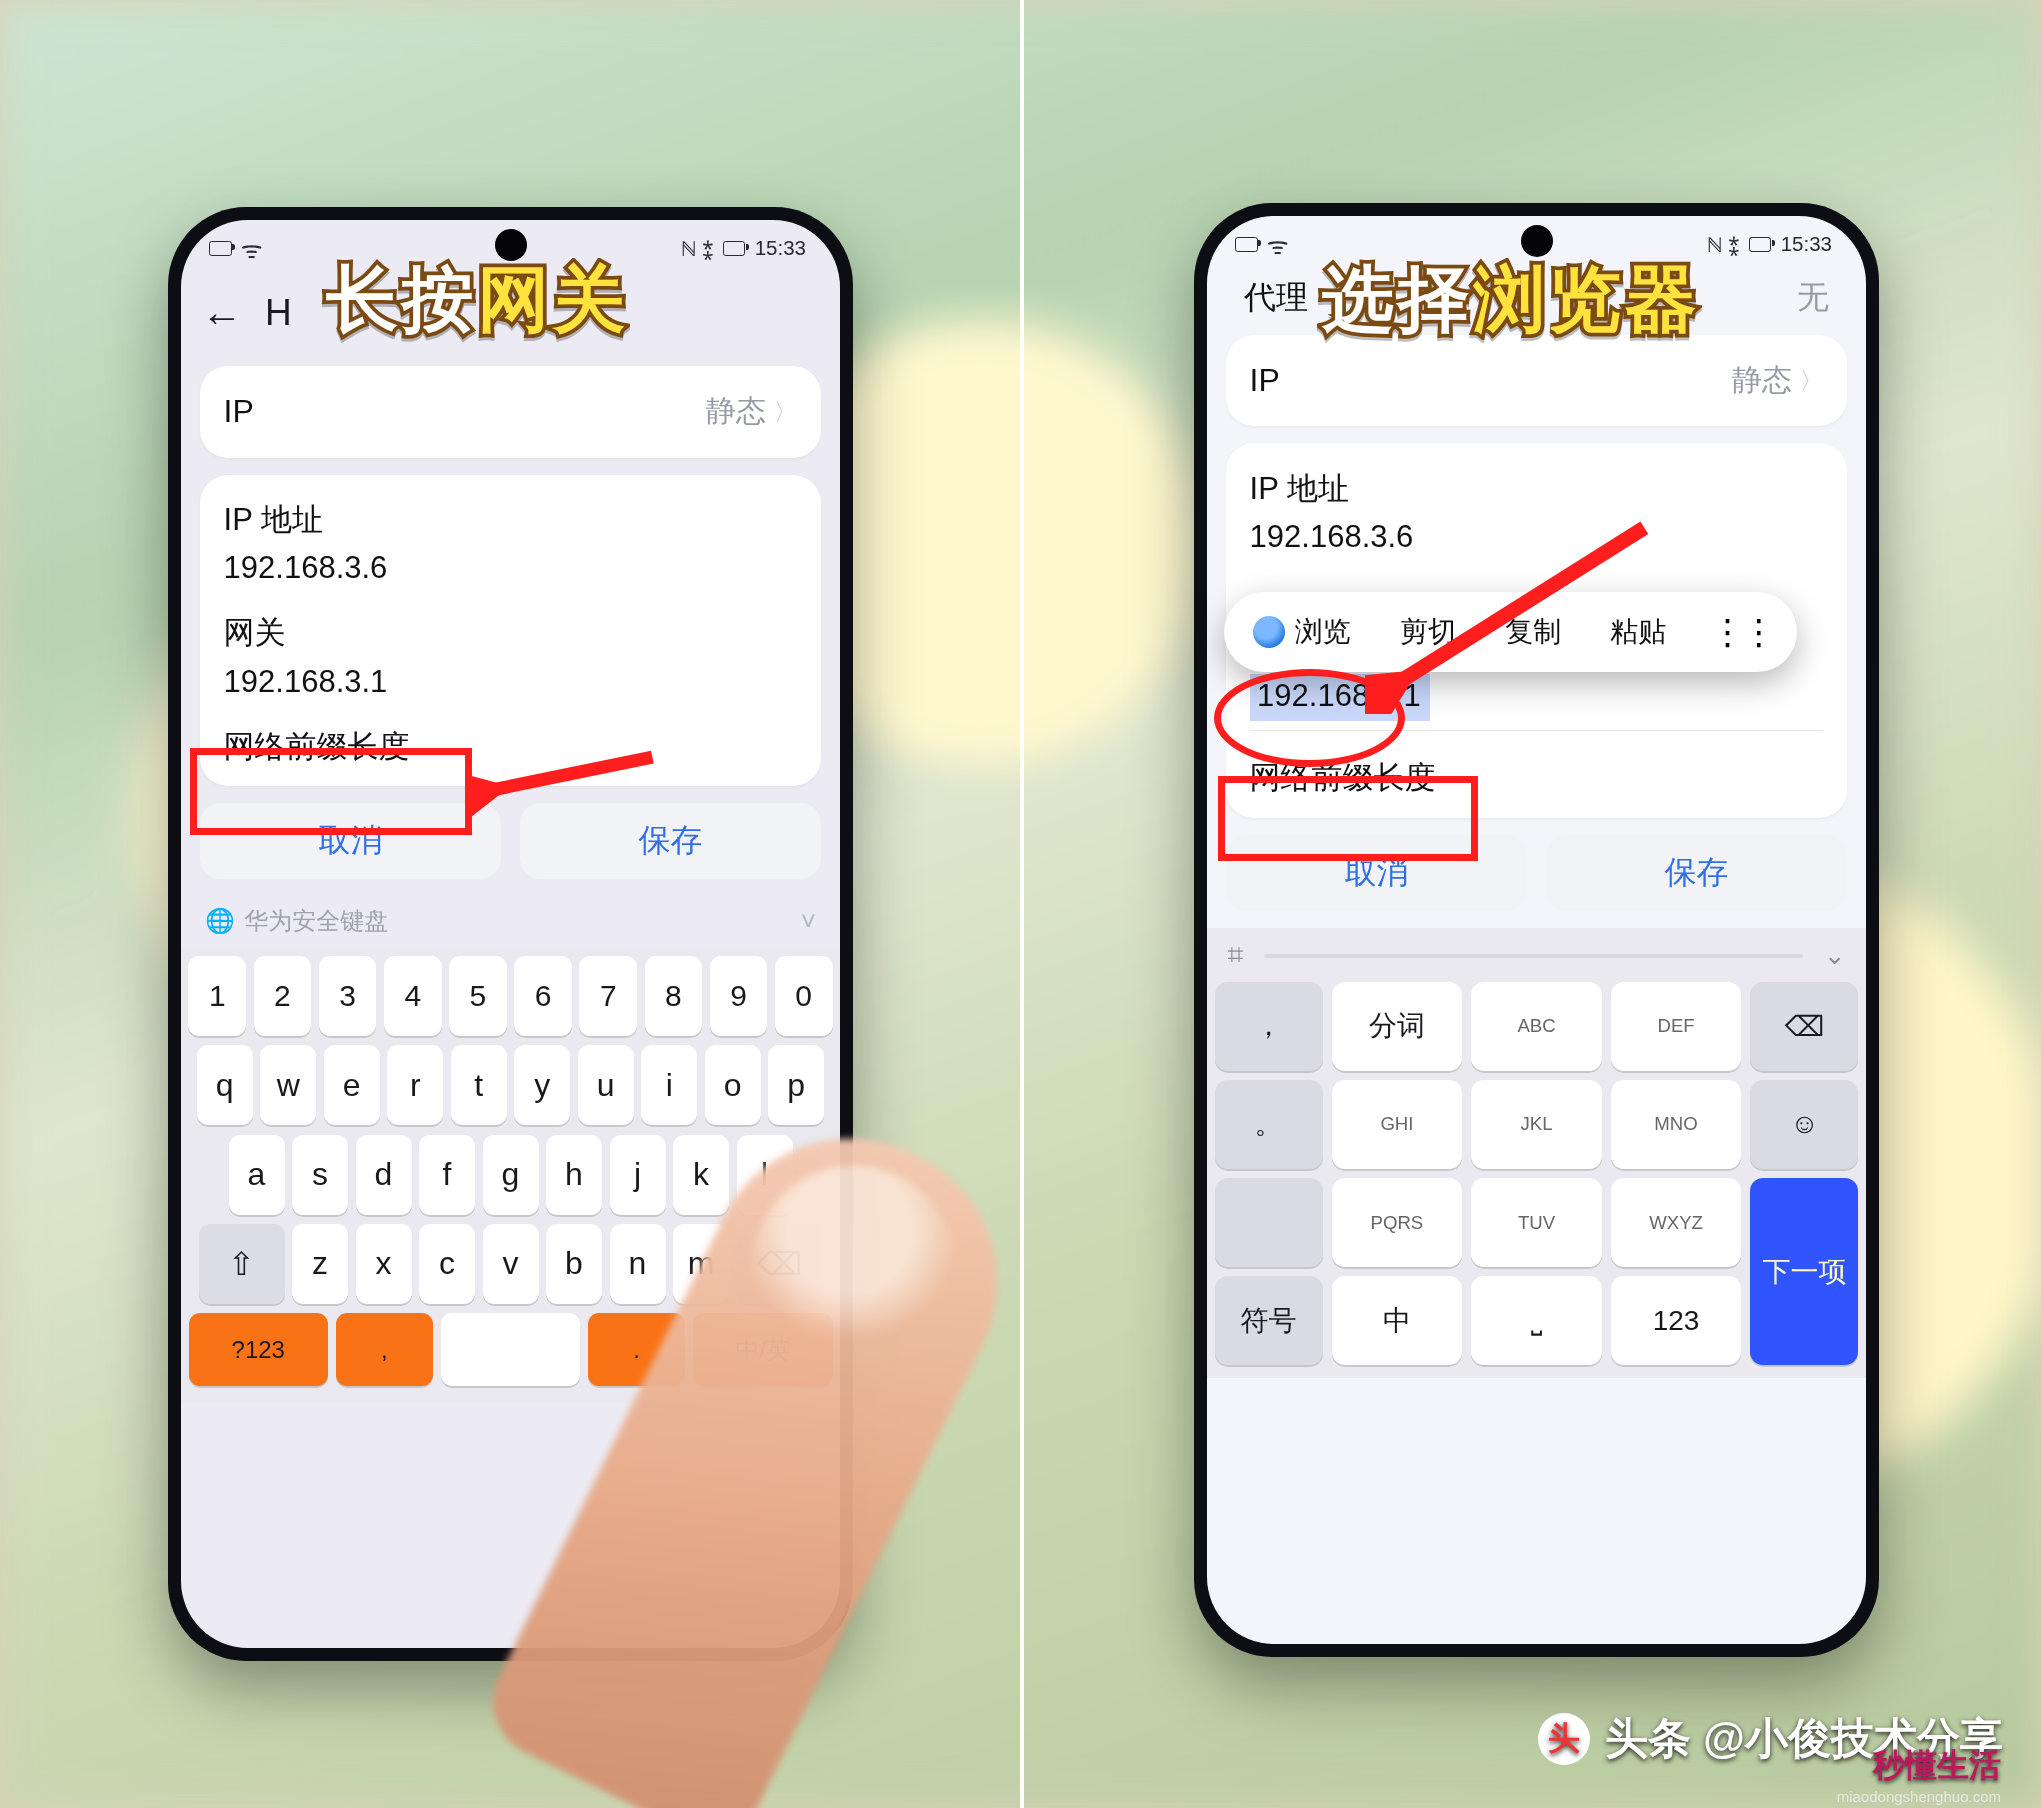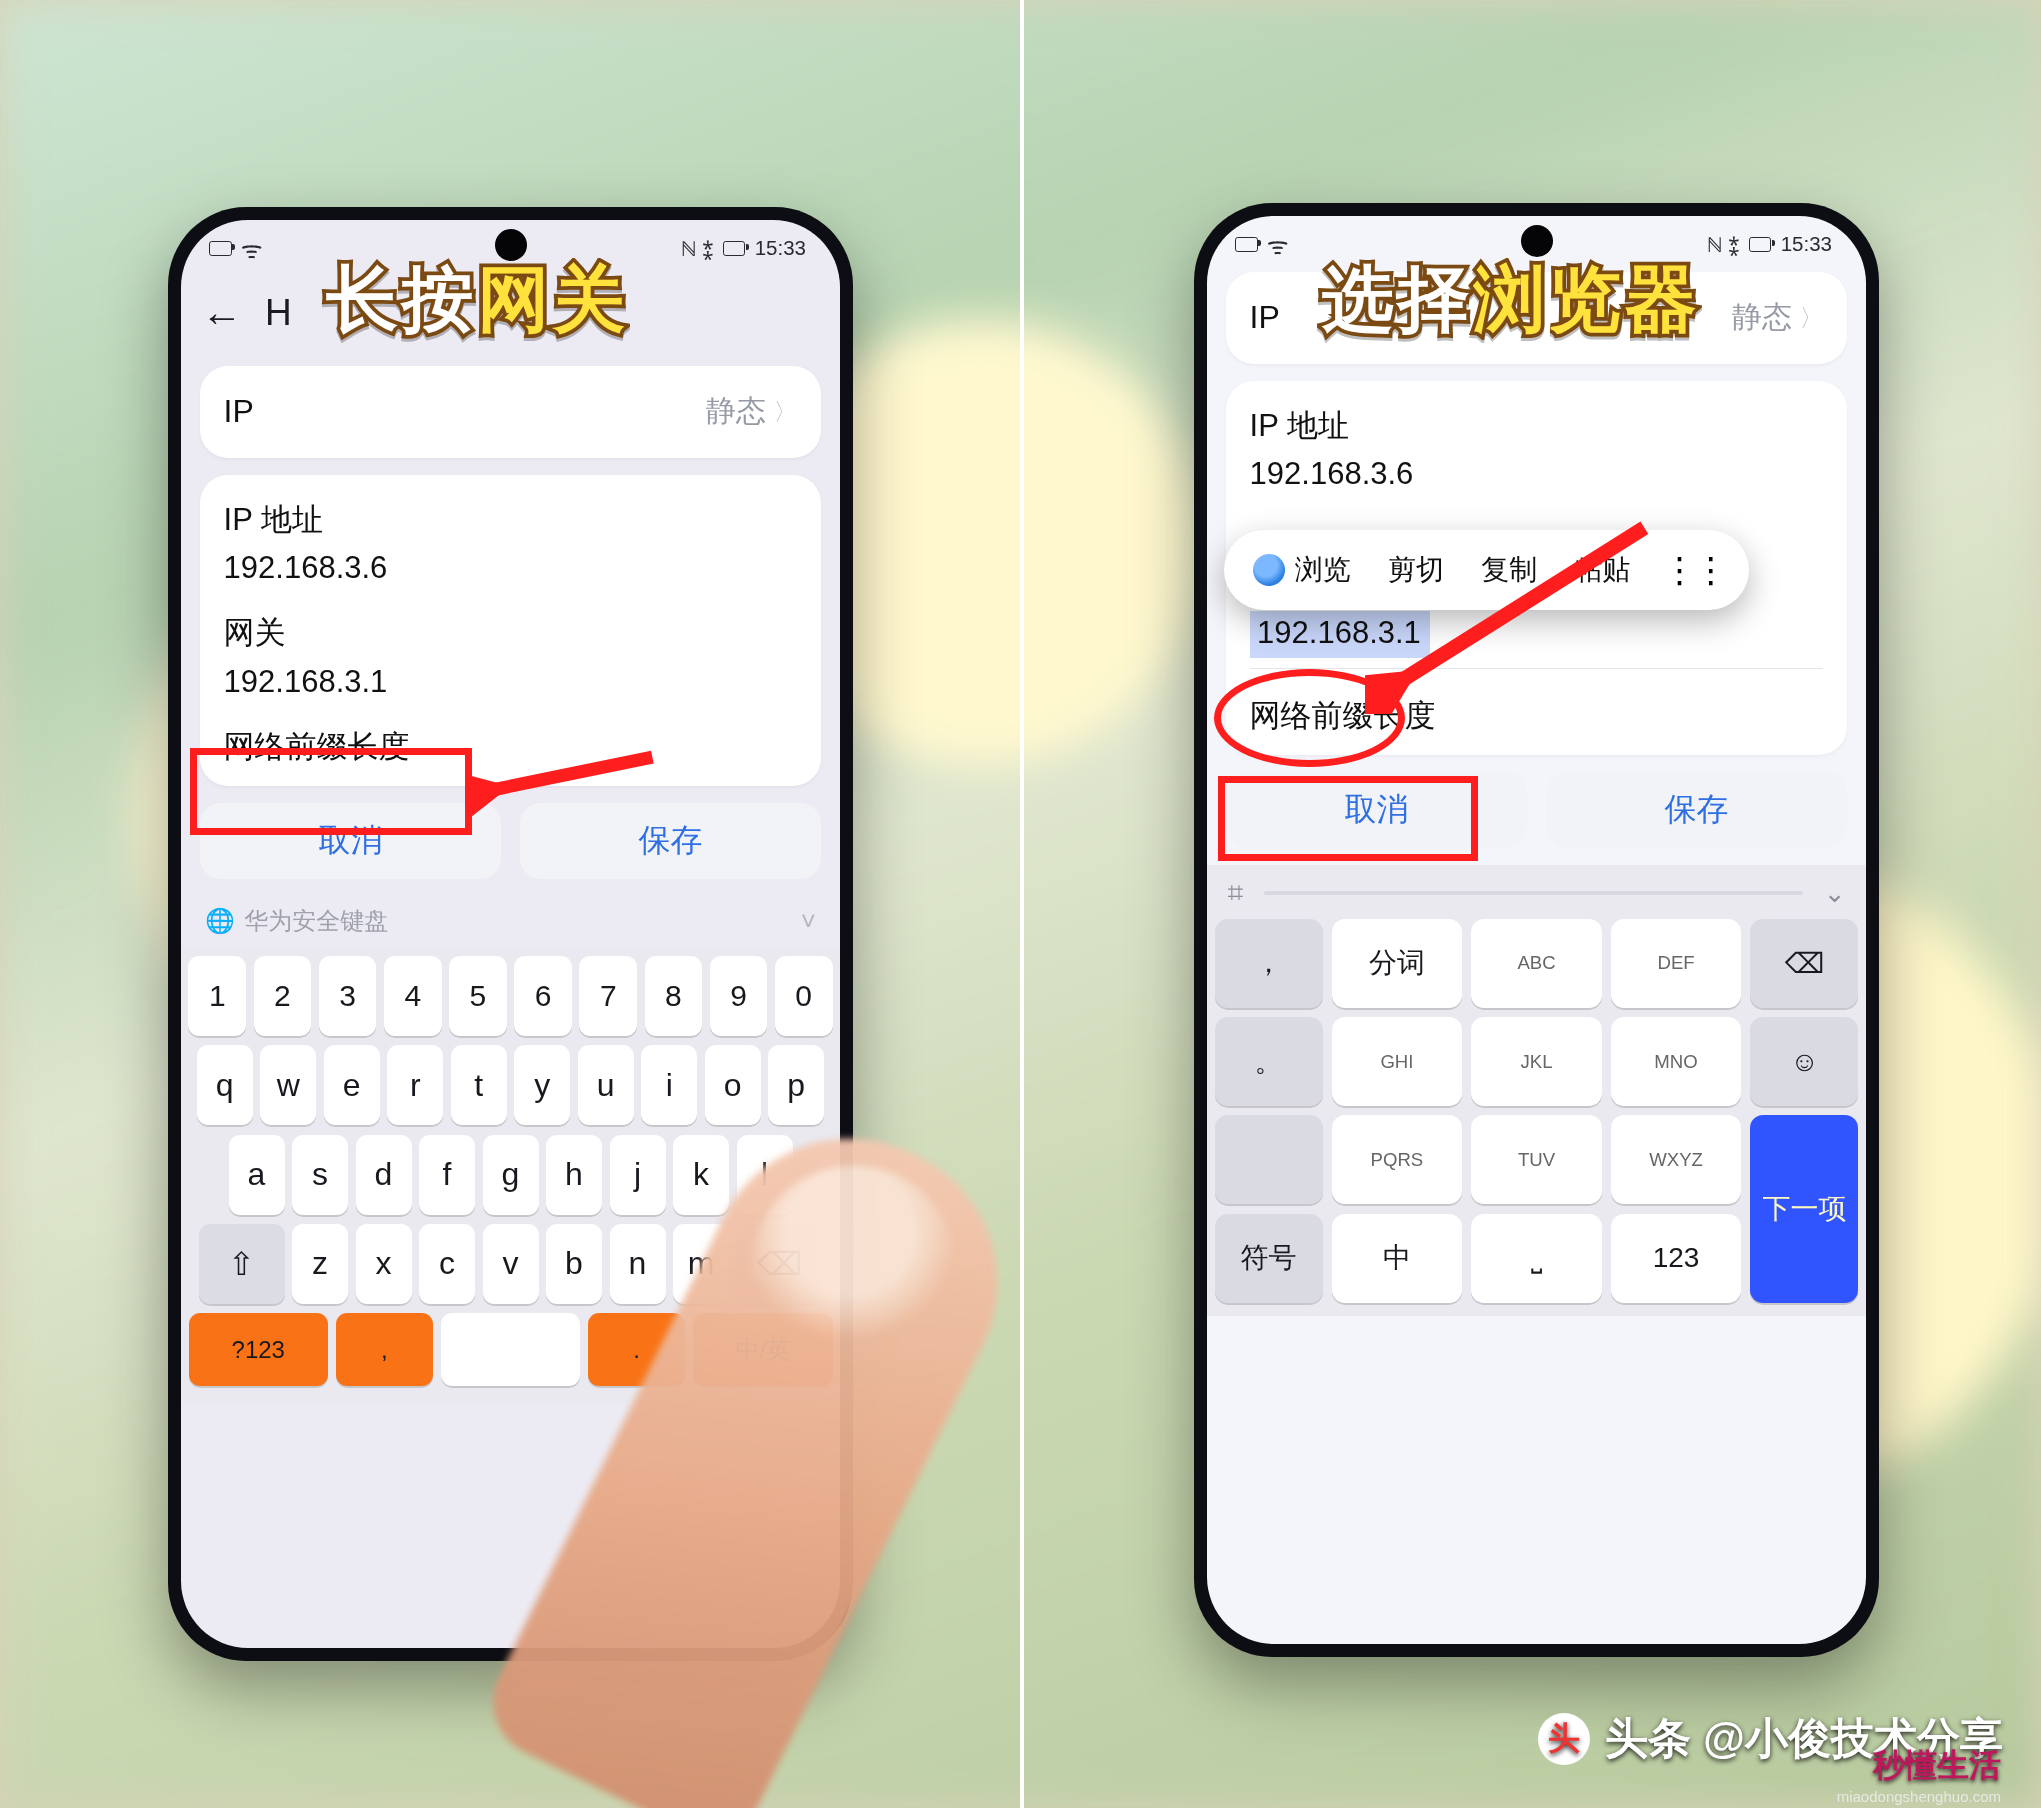--- a/index.html
+++ b/index.html
@@ -61,21 +61,21 @@
 
 .t9{background:#e9e9ef;padding:3.7px 7.5px 13px 7.5px;}
 .t9top{display:flex;align-items:center;justify-content:space-between;padding:7.5px 13px 9.3px 13px;color:#8a8c96;}
 .t9top .mid{flex:1;height:3.7px;background:#d7d8e0;border-radius:1.9px;margin:0 20.5px;}
 .t9grid{display:grid;grid-template-columns:108px 1fr 1fr 1fr 108px;grid-auto-rows:89px;gap:9.3px;}
 .tk{background:#fff;border-radius:13px;display:flex;flex-direction:column;align-items:center;justify-content:center;box-shadow:0 1.9px 0 rgba(0,0,0,.15);font-size:28px;color:#18181e;}
 .tk.side{background:#dadbe2;}
 .tk .l{font-size:18.6px;color:#666;}
 .tk.blue{background:#3055ff;color:#fef9c3;}
 
-.contextMenu{position:absolute;background:#fff;border-radius:41px;height:80px;display:flex;align-items:center;box-shadow:0 11.2px 32px rgba(0,0,0,.28);padding:0 11.2px;}
+.contextMenu{position:absolute;background:#fff;border-radius:41px;height:80px;display:flex;align-items:center;box-shadow:0 11.2px 32px rgba(0,0,0,.28);padding:0 11.2px;gap:12px;}
 .contextMenu .ci{padding:0 18.6px;font-size:28px;color:#111;}
 .contextMenu .globeIco{width:32px;height:32px;border-radius:50%;background:radial-gradient(circle at 40% 35%,#7bb8ff 0 40%,#2a7fe0 70%);}
 .contextMenu .dots{font-size:35px;letter-spacing:-3.7px;padding:0 13px;}
 
 .overlayTitle{position:absolute;top:252px;font-size:72px;font-weight:900;letter-spacing:3.7px;-webkit-text-stroke:7.5px #7b4a12;paint-order:stroke fill;white-space:nowrap;z-index:70;filter:drop-shadow(0 3.7px 0 rgba(0,0,0,.25));}
 .overlayTitle .w{color:#fff;}
 .overlayTitle .y{color:#ffe23c;}
 .panel.left .overlayTitle{left:326px;}
 .panel.right .overlayTitle{left:298px;}
 
@@ -231,20 +231,24 @@
       <span class="sl">
               <span class="battery"></span>
               <span class="wifi">ᯤ</span>
             </span>
       <span class="sr">
               <span>ℕ ⁑</span>
               <span class="battery"></span>
               <span>15:33</span>
             </span>
     </div>
+    <div class="proxyRow">
+      <span>代理</span>
+      <span class="rv">无</span>
+    </div>
     <div class="card">
       <div class="ipRow">
         <span>IP</span>
         <span class="rv">
                 <span>静态</span>
                 <span class="chev">〉</span>
               </span>
       </div>
     </div>
     <div class="card2" style="position:relative;">

